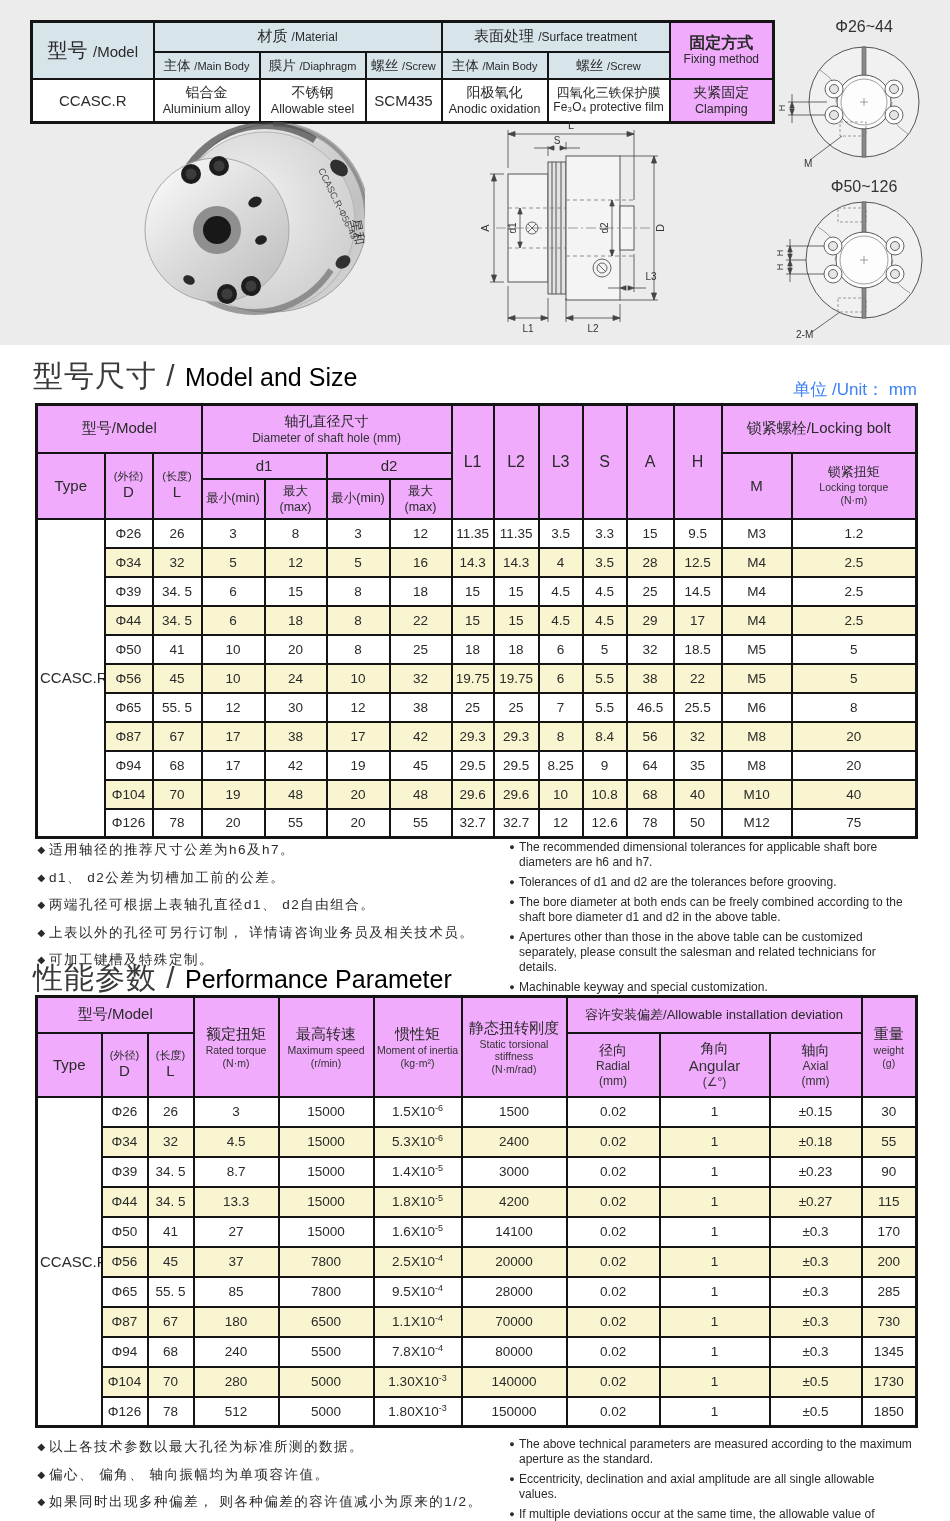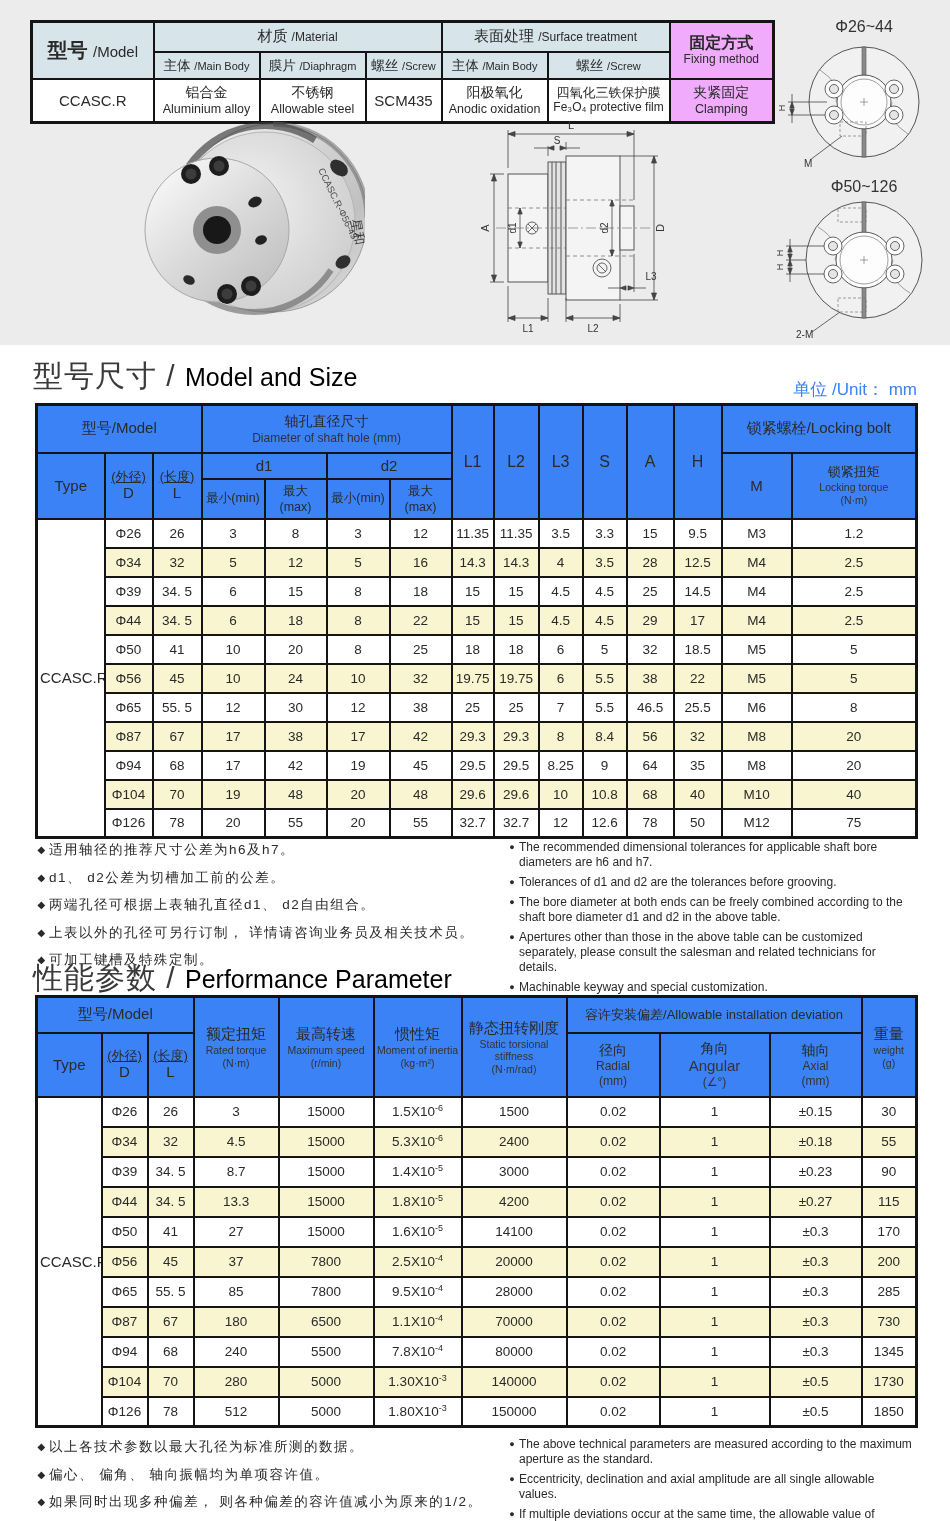--- a/index.html
+++ b/index.html
@@ -11,43 +11,43 @@
   .abs{position:absolute;}
   
   .top-band{top:0;left:0;width:950px;height:345px;background:#ececec;}
   
   table{border-collapse:collapse;table-layout:fixed;}
   .spec-table{left:30px;top:20px;width:742px;border:3px solid #141414;}
   .spec-table th,.spec-table td{border:2px solid #141414;text-align:center;vertical-align:middle;padding:1px 2px;overflow:hidden;}
   .spec-table th{background:#d7e4ea;font-weight:normal;}
   .spec-table td{background:#ffffff;}
   .spec-table .yellow{background:#f0abfc;}
-  .zh-big{font-size:20px;font-weight:bold;}
+  .zh-big{font-size:20px;}
   .en-big{font-size:15px;}
   .zh-md{font-size:15px;}
   .en-md{font-size:12px;}
   .zh-sm{font-size:14px;display:block;line-height:1.25;}
   .en-sm{font-size:12.5px;display:block;line-height:1.15;}
   .cell-one{font-size:15px;}
   
   .sec-title{left:33px;font-size:30px;color:#3a3a3a;letter-spacing:1px;white-space:nowrap;}
   .sec-title .en{font-size:25px;color:#000000;letter-spacing:0;}
   .unit-note{right:33px;font-size:17px;color:#3b82f6;}
   
   .data-table{left:35px;width:880px;border:3px solid #141414;}
   .data-table th,.data-table td{border:2px solid #141414;text-align:center;vertical-align:middle;padding:0 2px;overflow:hidden;}
-  .data-table th{background:#3b82f6;font-weight:normal;}
+  .data-table th{background:#f0abfc;font-weight:normal;}
   .data-table td{background:#fff;font-size:13.5px;}
   .data-table tr.alt td{background:#f8f5d0;}
   .data-table td.type-cell{background:#fff !important;font-size:15px;}
   .h-lg{font-size:16px;}
   .h-md{font-size:15px;}
   .h-zh{font-size:14px;display:block;line-height:1.3;}
   .h-en{font-size:10.5px;display:block;line-height:1.2;color:#333;}
-  .h-sub{font-size:13px;display:block;line-height:1.2;text-decoration:underline;}
+  .h-sub{font-size:11px;display:block;line-height:1.2;}
   .h-min{font-size:12.5px;}
   sup{font-size:9px;vertical-align:super;line-height:0;}
   .note{display:flex;align-items:flex-start;}
   .bullet{flex:0 0 14px;text-align:center;}
   .notes-zh{font-size:13.5px;letter-spacing:1.5px;}
   .notes-zh .note{margin-bottom:8px;line-height:1.45;}
   .notes-zh .bullet{font-size:10px;padding-top:3px;}
   .notes-en{font-size:12px;}
   .notes-en .note{margin-bottom:5px;line-height:1.25;}
   .notes-en .bullet{font-size:9px;padding-top:2px;}

